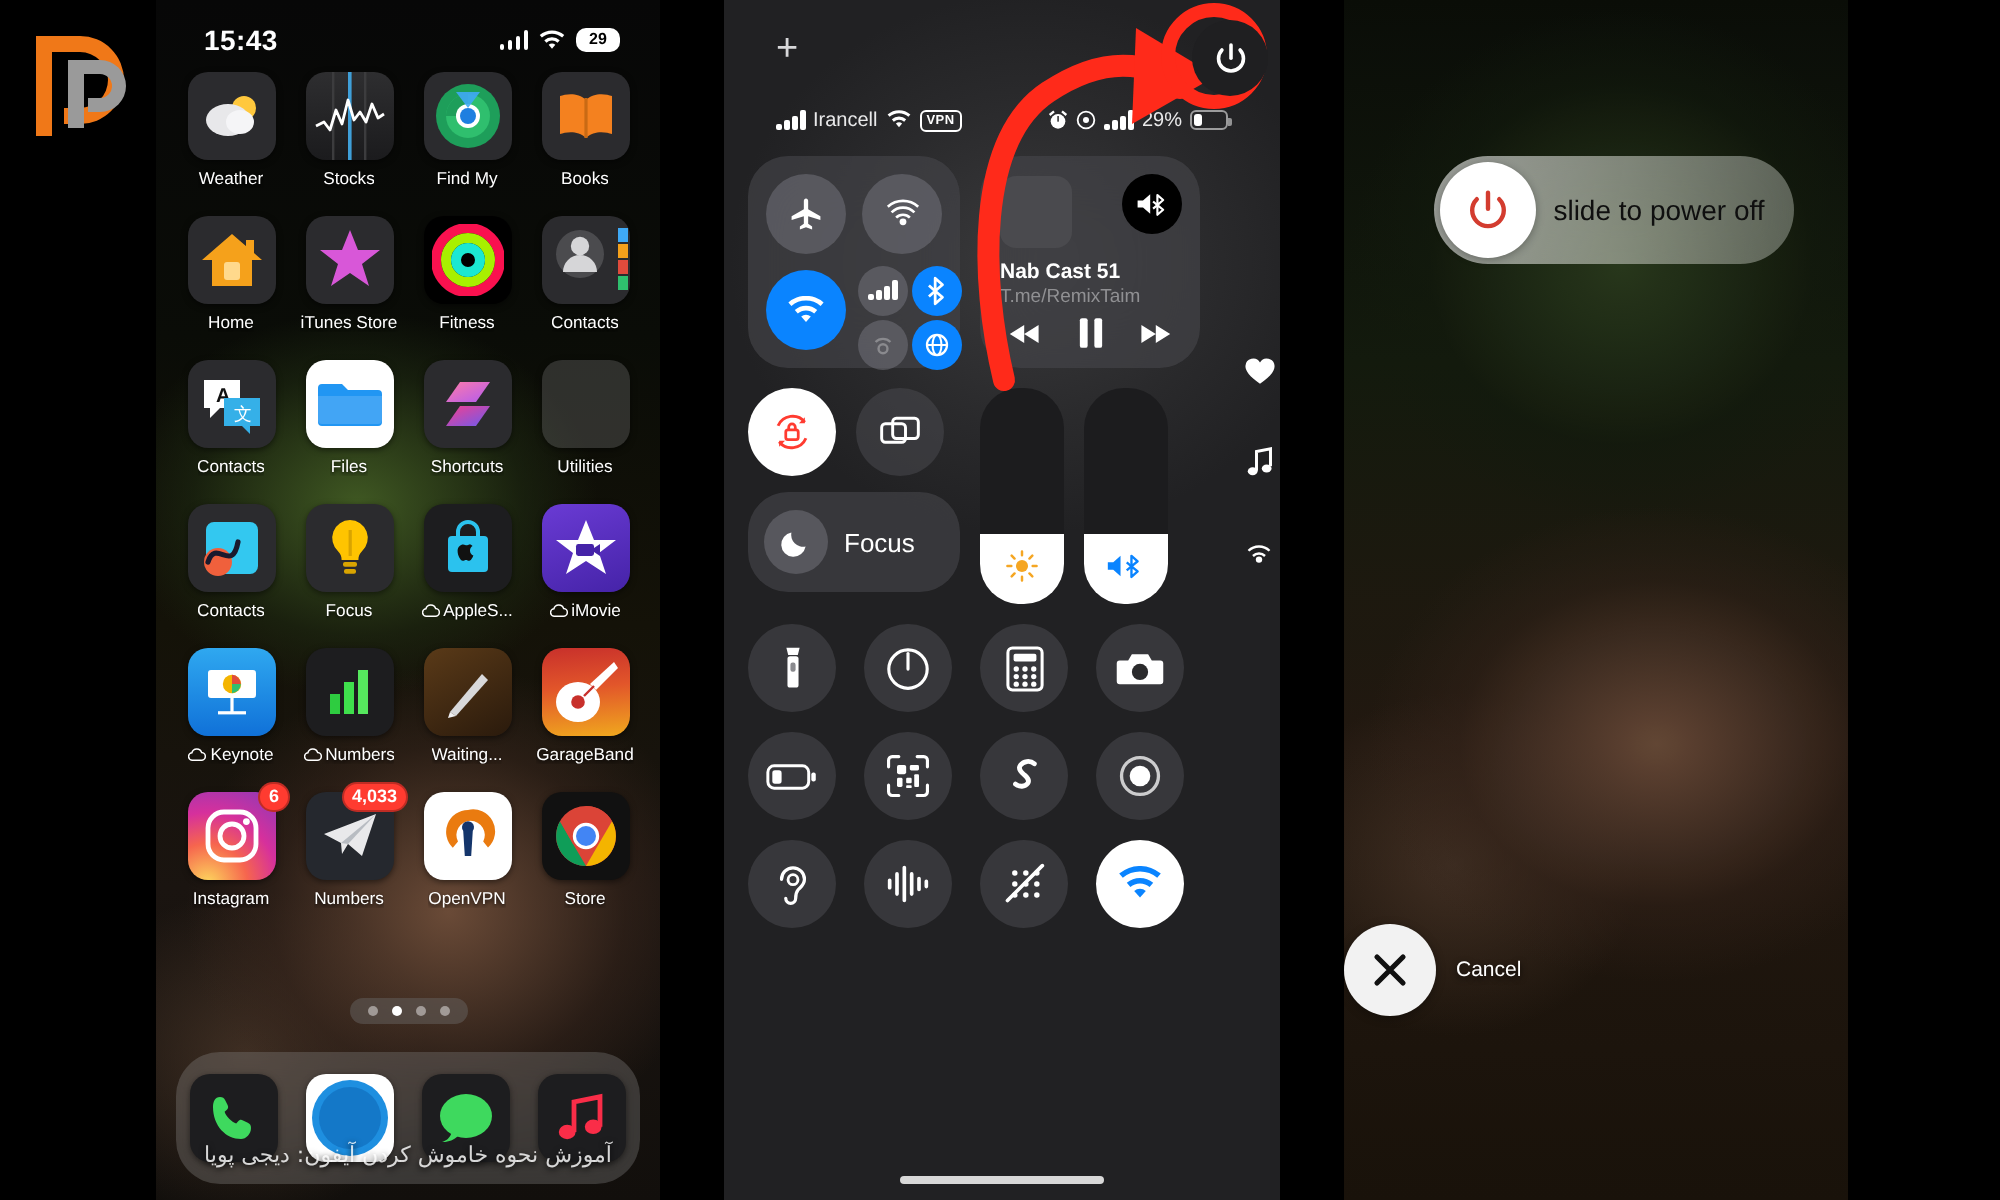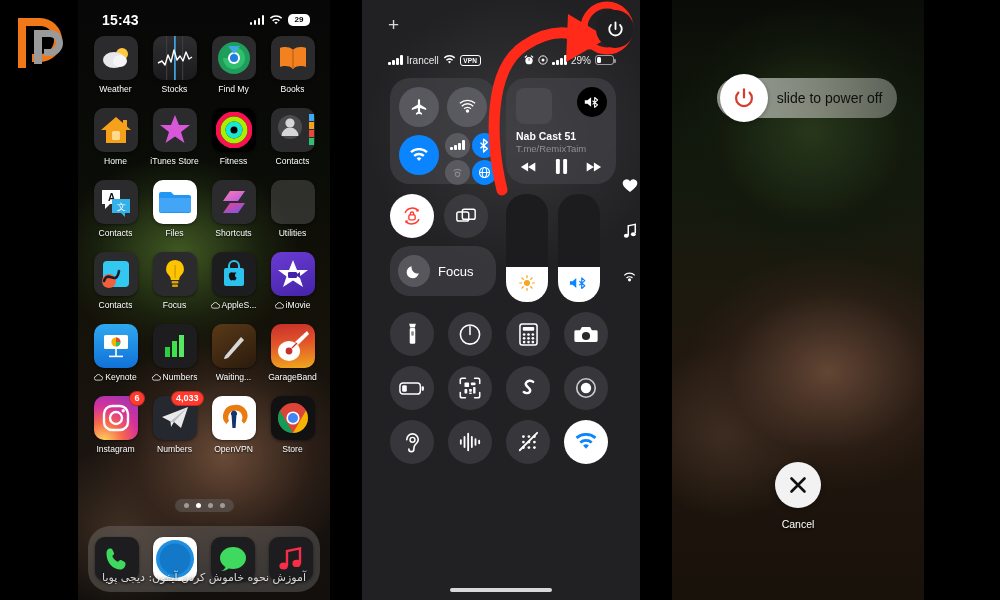--- a/index.html
+++ b/index.html
@@ -121,21 +121,21 @@
   .cc-batt-shell {
     width: 19px; height: 10px; border: 1.2px solid rgba(255,255,255,.55);
     border-radius: 3px; position: relative; display: flex; align-items: center; padding: 1px;
   }
   .cc-batt-shell::after {
     content:''; position: absolute; right: -3px; top: 3px; width: 1.6px; height: 4px;
     background: rgba(255,255,255,.5); border-radius: 0 1px 1px 0;
   }
   .cc-batt-fill { height: 100%; width: 29%; background: #fff; border-radius: 1.5px; }
 
-  .cc-grid { position: absolute; top: 78px; left: 28px; right: 20px; }
+  .cc-grid { position: absolute; top: 78px; left: 12px; right: 20px; }
 
   .tile { background: rgba(70,70,74,.62); border-radius: 20px; backdrop-filter: blur(16px); }
   .cc-row { display: flex; gap: 10px; margin-bottom: 10px; }
 
   .conn-tile { width: 106px; height: 106px; position: relative; }
   .conn-btn {
     position: absolute; border-radius: 50%; display: flex; align-items: center;
     justify-content: center; background: rgba(120,120,128,.5);
   }
   .conn-big { width: 40px; height: 40px; }
@@ -189,36 +189,36 @@
     position: absolute; left: 672px; top: 0; width: 252px; height: 600px;
     overflow: hidden;
     background:
       radial-gradient(ellipse 160px 150px at 55% 22%, rgba(40,58,26,.95) 0%, rgba(18,26,12,.6) 60%, rgba(6,8,5,0) 85%),
       radial-gradient(ellipse 170px 140px at 62% 62%, rgba(108,74,54,.9) 0%, rgba(52,34,24,.5) 58%, rgba(5,5,5,0) 85%),
       radial-gradient(ellipse 120px 110px at 22% 72%, rgba(86,62,46,.6) 0%, rgba(10,9,8,0) 78%),
       linear-gradient(180deg, #0a0d07 0%, #131a0c 30%, #23180f 62%, #1a1209 100%);
     filter: saturate(.9);
   }
   .slide-track {
-    position: absolute; left: 45px; top: 78px; width: 180px; height: 40px;
+    position: absolute; left: 45px; top: 78px; width: 180px; height: 54px;
     border-radius: 27px;
     background: linear-gradient(100deg, rgba(255,255,255,.58) 0%, rgba(235,235,230,.52) 40%, rgba(190,195,185,.42) 100%);
     backdrop-filter: blur(10px);
     display: flex; align-items: center;
   }
   .slide-knob {
     width: 48px; height: 48px; border-radius: 50%; background: #fff; margin-left: 3px;
     display: flex; align-items: center; justify-content: center;
     box-shadow: 0 1px 4px rgba(0,0,0,.3); flex: none;
   }
   .slide-text { flex: 1; text-align: center; font-size: 14px; color: #0f0f0f; padding-right: 6px; }
 
   .cancel-wrap {
     position: absolute; left: 0; right: 0; top: 462px;
-    display: flex; flex-direction: column; align-items: center; gap: 10px;
+    display: flex; align-items: center; gap: 10px;
   }
   .cancel-circ {
     width: 46px; height: 46px; border-radius: 50%; background: #f2f2f2;
     display: flex; align-items: center; justify-content: center;
     box-shadow: 0 1px 5px rgba(0,0,0,.35);
   }
   .cancel-lbl { font-size: 10.5px; color: #fff; text-shadow: 0 1px 3px rgba(0,0,0,.8); }
 </style>
 </head>
 <body>

